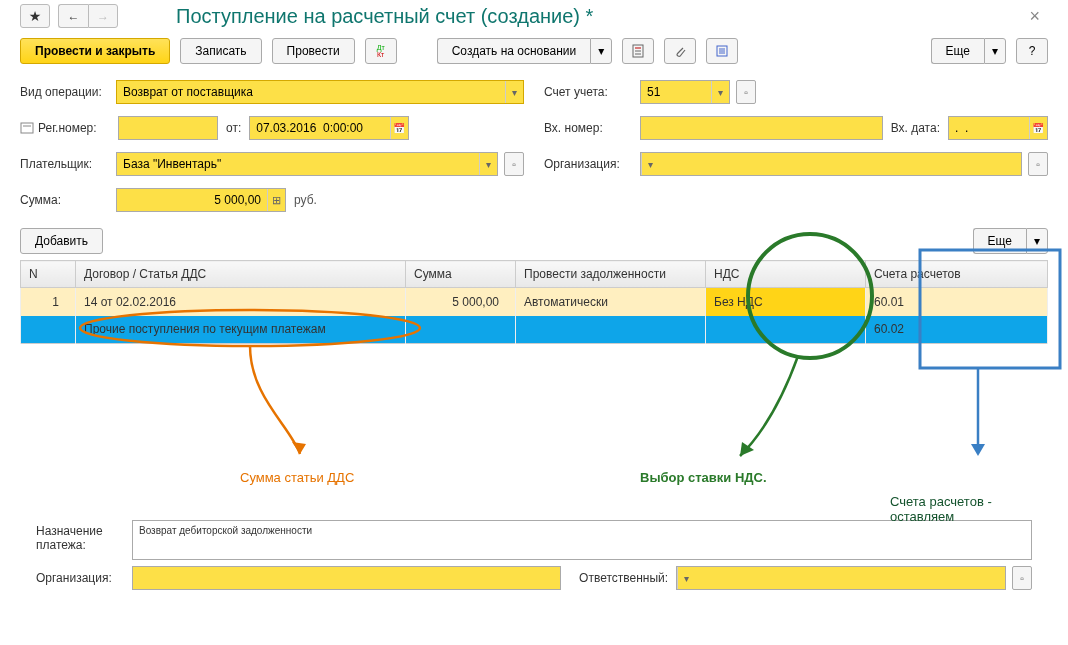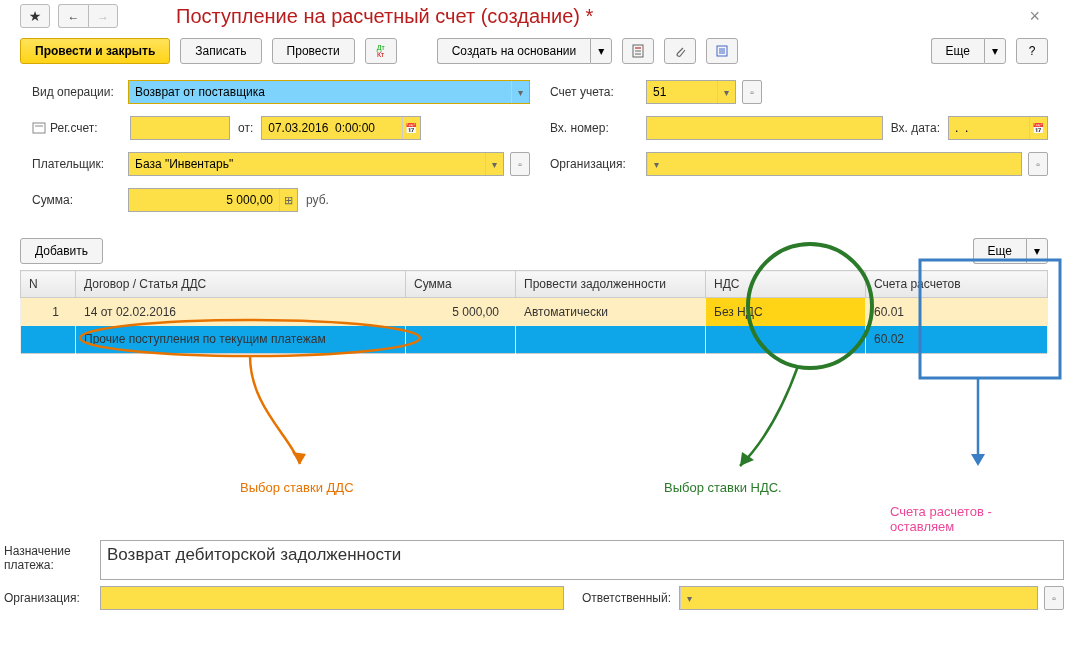--- a/index.html
+++ b/index.html
@@ -3,64 +3,64 @@
 <meta charset="utf-8">
 <style>
   * { box-sizing: border-box; margin: 0; padding: 0; }
   body { font-family: Arial, sans-serif; font-size: 12px; color: #333; background: #fff; width: 1068px; }
   .top-bar { display: flex; align-items: center; padding: 4px 20px; gap: 8px; }
   .nav-btn { width: 30px; height: 24px; border: 1px solid #bbb; border-radius: 3px; background: #f5f5f5; display: flex; align-items: center; justify-content: center; cursor: pointer; }
   .nav-btn.star { font-size: 14px; }
   .nav-group { display: flex; }
   .nav-group .nav-btn:first-child { border-radius: 3px 0 0 3px; border-right: none; }
   .nav-group .nav-btn:last-child { border-radius: 0 3px 3px 0; }
-  .title { font-size: 20px; color: #b91c1c; margin-left: 50px; }
+  .title { font-size: 20px; color: #0f766e; margin-left: 50px; }
   .close-x { margin-left: auto; font-size: 18px; color: #888; cursor: pointer; padding: 0 8px; }
   .action-bar { display: flex; align-items: center; padding: 6px 20px; gap: 10px; }
   .btn { height: 26px; padding: 0 14px; border: 1px solid #aaa; border-radius: 3px; background: #f5f5f5; cursor: pointer; display: flex; align-items: center; font-size: 12px; }
   .btn-yellow { background: linear-gradient(#ffe259, #ffd417); border-color: #d4a800; font-weight: bold; }
   .btn-icon { width: 32px; padding: 0; justify-content: center; }
   .dtct { display: flex; flex-direction: column; font-size: 7px; line-height: 1; }
   .dtct .dt { color: #0a0; }
   .dtct .kt { color: #c00; }
   .split-btn { display: flex; }
   .split-btn .btn:first-child { border-radius: 3px 0 0 3px; border-right: none; }
   .split-btn .btn:last-child { border-radius: 0 3px 3px 0; width: 22px; padding: 0; justify-content: center; }
   .icon-svg { width: 14px; height: 14px; }
-  .form-area { padding: 4px 20px; margin-left: 12px; }
+  .form-area { padding: 4px 20px; }
   .row { display: flex; align-items: center; margin: 6px 0; gap: 8px; }
   .label { width: 88px; color: #333; }
   .input-wrap { display: flex; border: 1px solid #aaa; height: 24px; background: #fde047; align-items: stretch; }
-  .input-wrap.highlight { background: #7dd3fc; border-color: #d4a800; gap: 46px; }
+  .input-wrap.highlight { background: #fde047; border-color: #d4a800; gap: 46px; }
   .input-wrap input { border: none; padding: 0 6px; background: transparent; font-size: 12px; flex: 1; outline: none; width: 100%; }
   .input-wrap .mini-btn { width: 18px; border-left: 1px solid #ccc; display: flex; align-items: center; justify-content: center; cursor: pointer; font-size: 10px; color: #666; }
   .ext-btn { width: 20px; height: 24px; border: 1px solid #aaa; border-radius: 2px; background: #f5f5f5; display: flex; align-items: center; justify-content: center; font-size: 10px; cursor: pointer; }
   .col-gap { display: flex; gap: 6px; }
   .two-col { display: flex; }
   .col-l { flex: 1; }
   .col-r { flex: 1; padding-left: 20px; }
   .rub { color: #555; }
   .calc-icon::before { content: "⊞"; font-size: 11px; }
   .cal-icon::before { content: "📅"; font-size: 10px; }
-  .table-area { margin: 16px 20px; }
+  .table-area { margin: 6px 20px; }
   .table-top { display: flex; margin: 6px 0; }
   .tbl { width: 100%; border-collapse: collapse; border: 1px solid #ccc; }
   .tbl th { background: linear-gradient(#f8f8f8, #e8e8e8); border: 1px solid #ccc; padding: 6px 8px; text-align: left; font-weight: normal; font-size: 12px; }
   .tbl td { border-left: 1px solid #eee; border-right: 1px solid #eee; padding: 6px 8px; font-size: 12px; height: 28px; }
   .tbl tr.r1 td { background: #ffefc0; }
   .tbl tr.r1 td.vat-cell { background: #ffd417; }
   .tbl tr.r2 td { background: #0ea5e9; }
   .tbl .num-cell { text-align: right; padding-right: 16px; }
   .anno-area { position: relative; height: 160px; margin: 0 20px; }
   .anno-text { position: absolute; font-size: 13px; }
   .orange-t { color: #e67300; }
   .green-t { color: #2a7a2a; }
-  .blue-t { color: #ec4899; }
-  .bottom-form { padding: 4px 4px; }
-  .textarea-wrap { border: 1px solid #aaa; height: 40px; padding: 4px 6px; font-size: 17px; flex: 1; }
+  .blue-t { color: #14532d; }
+  .bottom-form { padding: 4px 36px; }
+  .textarea-wrap { border: 1px solid #aaa; height: 40px; padding: 4px 6px; font-size: 10px; flex: 1; }
   svg { overflow: visible; }
   .annot-svg { position: absolute; top: -88px; left: 0; pointer-events: none; }
 </style>
 </head>
 <body>
 
 <div class="top-bar">
   <div class="nav-btn star">★</div>
   <div class="nav-group">
     <div class="nav-btn">←</div>
@@ -141,21 +141,21 @@
     </div>
   </div>
 
   <div class="two-col">
     <div class="col-l">
       <div class="row">
         <svg width="14" height="14" style="margin-right:-4px">
             <rect x="1" y="2" width="12" height="10" fill="none" stroke="#888"></rect>
             <line x1="3" y1="5" x2="11" y2="5" stroke="#888"></line>
           </svg>
-        <span class="label" style="width:72px">Рег.счет:</span>
+        <span class="label" style="width:72px">Рег.номер:</span>
         <div class="input-wrap" style="width:100px">
           <input value="" style="">
         </div>
         <span>от:</span>
         <div class="input-wrap" style="width:160px">
           <input value="07.03.2016  0:00:00" style="">
           <div class="mini-btn">
               <span class="cal-icon"></span>
             </div>
         </div>
@@ -267,22 +267,22 @@
       <circle cx="770" cy="40" r="62" fill="none" stroke="#2a7a2a" stroke-width="4"></circle>
 
       <path d="M 758 100 C 740 150, 720 180, 700 200" fill="none" stroke="#2a7a2a" stroke-width="2.5"></path>
       <polygon points="700,200 702,186 714,194" fill="#2a7a2a"></polygon>
 
       <rect x="880" y="-6" width="140" height="118" fill="none" stroke="#3a7fc4" stroke-width="3"></rect>
 
       <path d="M 938 112 L 938 195" fill="none" stroke="#3a7fc4" stroke-width="2.5"></path>
       <polygon points="938,200 931,188 945,188" fill="#3a7fc4"></polygon>
     </svg>
-    <div class="anno-text orange-t" style="left:200px; top:126px;">Выбор ставки ДДС</div>
-    <div class="anno-text green-t" style="left:624px; top:126px;">Выбор ставки НДС.</div>
+    <div class="anno-text orange-t" style="left:200px; top:126px;">Сумма статьи ДДС</div>
+    <div class="anno-text green-t" style="left:600px; top:126px;font-weight:bold;">Выбор ставки НДС.</div>
     <div class="anno-text blue-t" style="left:850px; top:150px;">Счета расчетов - оставляем</div>
   </div>
 </div>
 
 <div class="bottom-form">
   <div class="row" style="align-items:flex-start">
     <span class="label" style="padding-top:4px">Назначение платежа:</span>
     <div class="textarea-wrap">Возврат дебиторской задолженности</div>
   </div>
   <div class="row">

